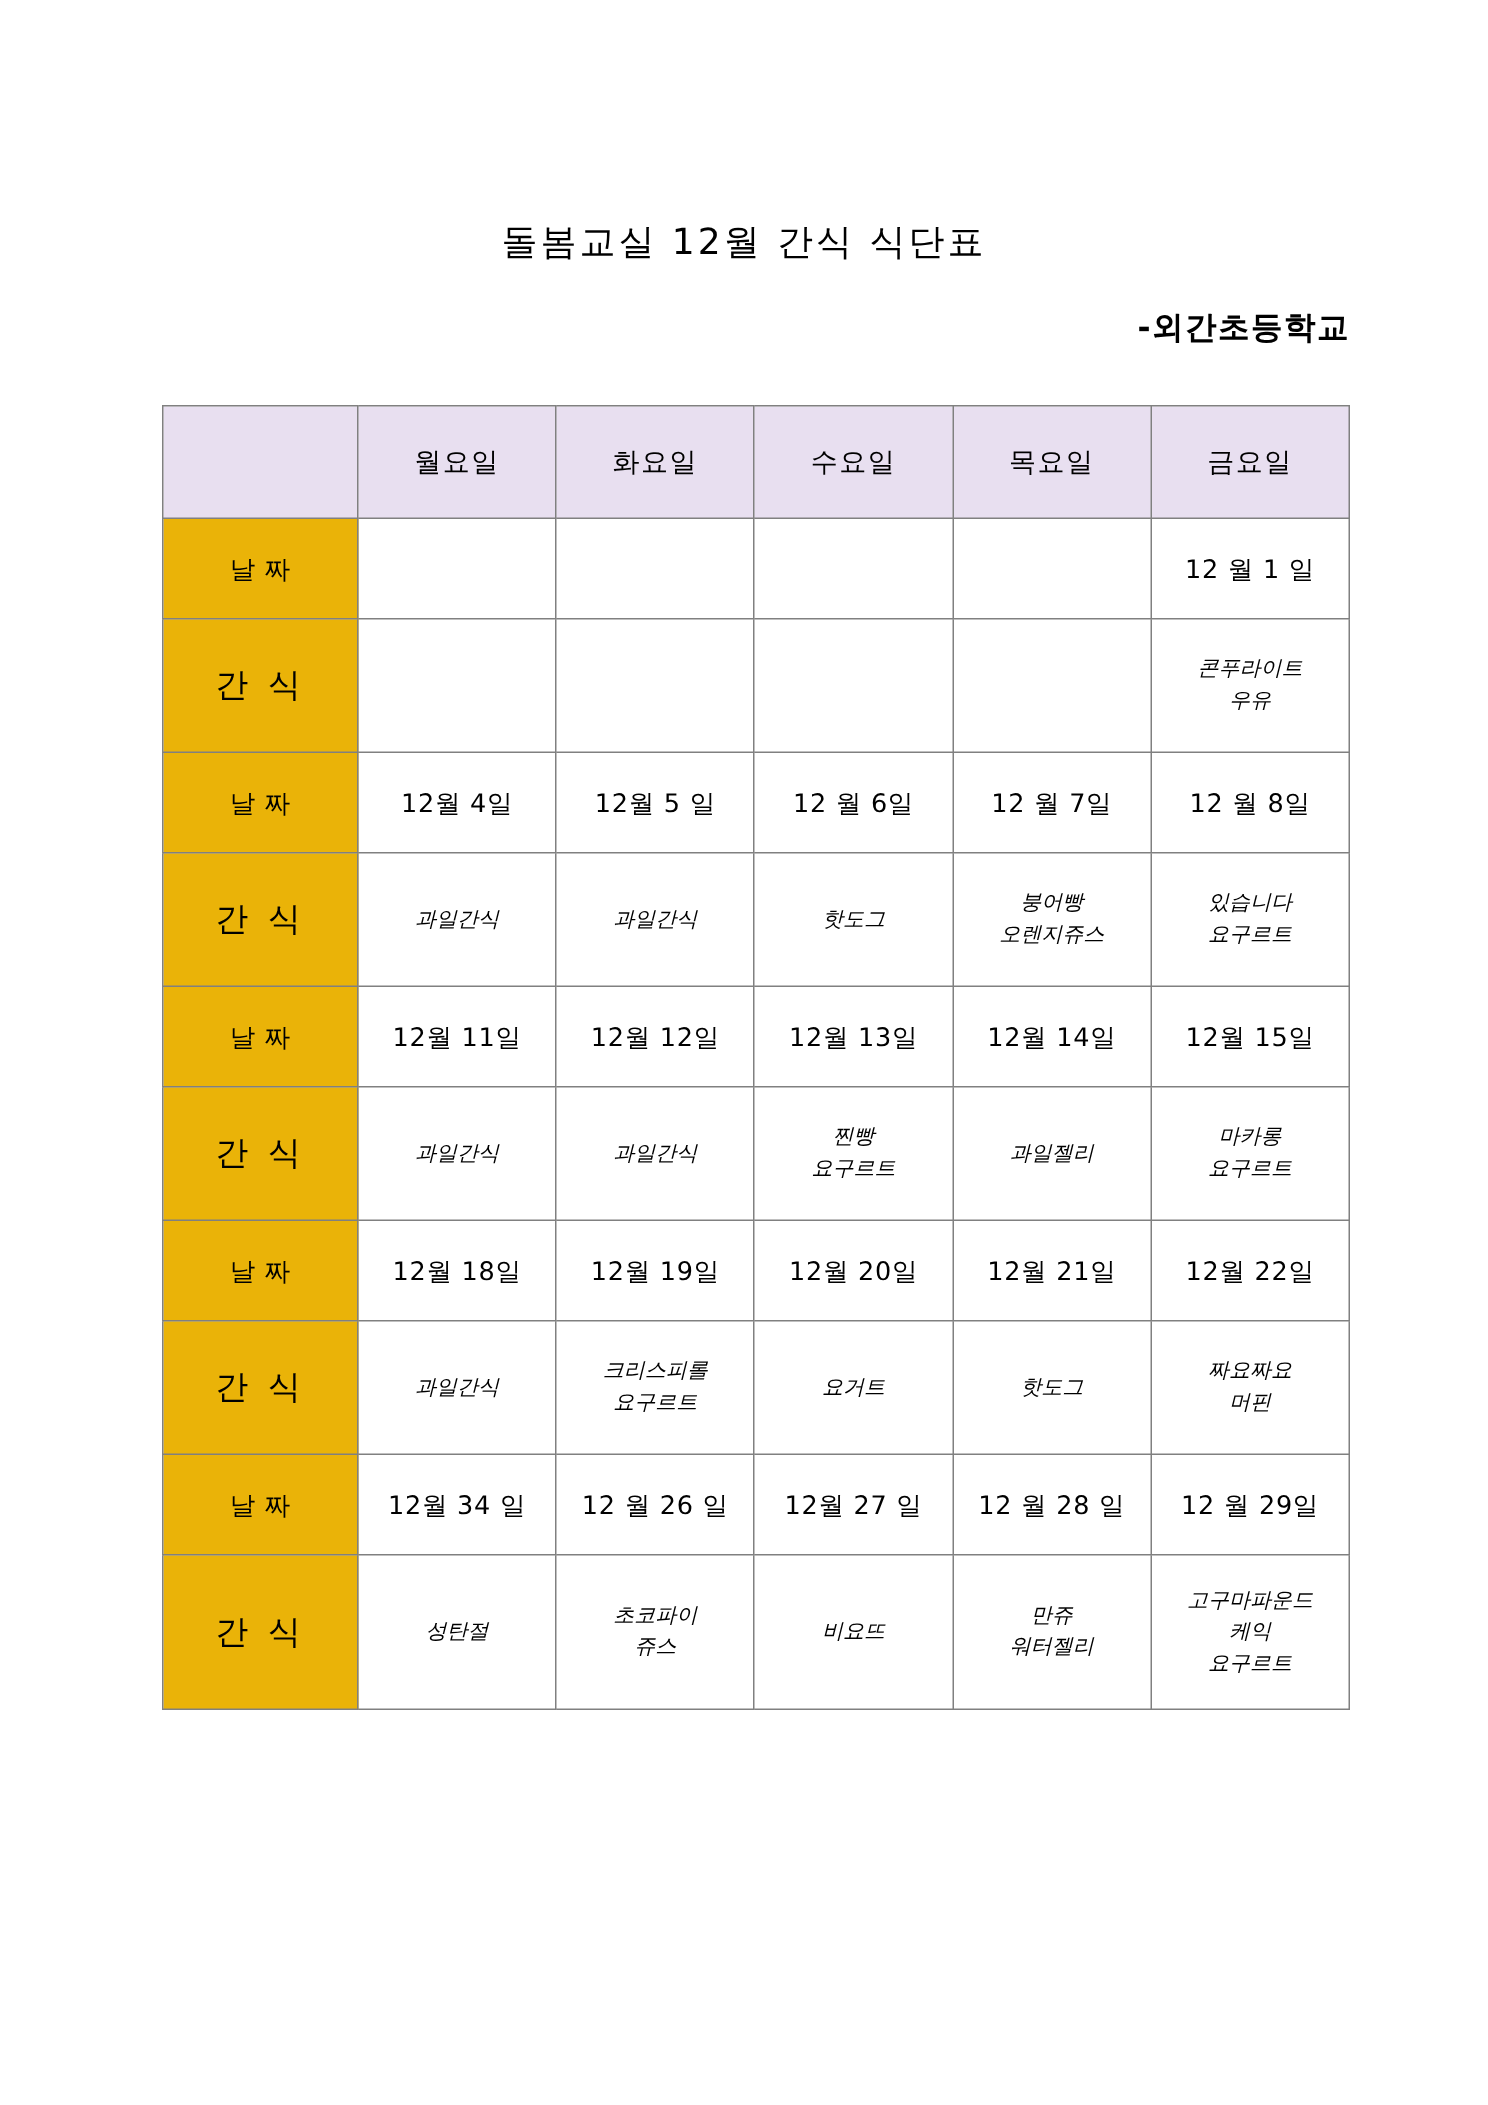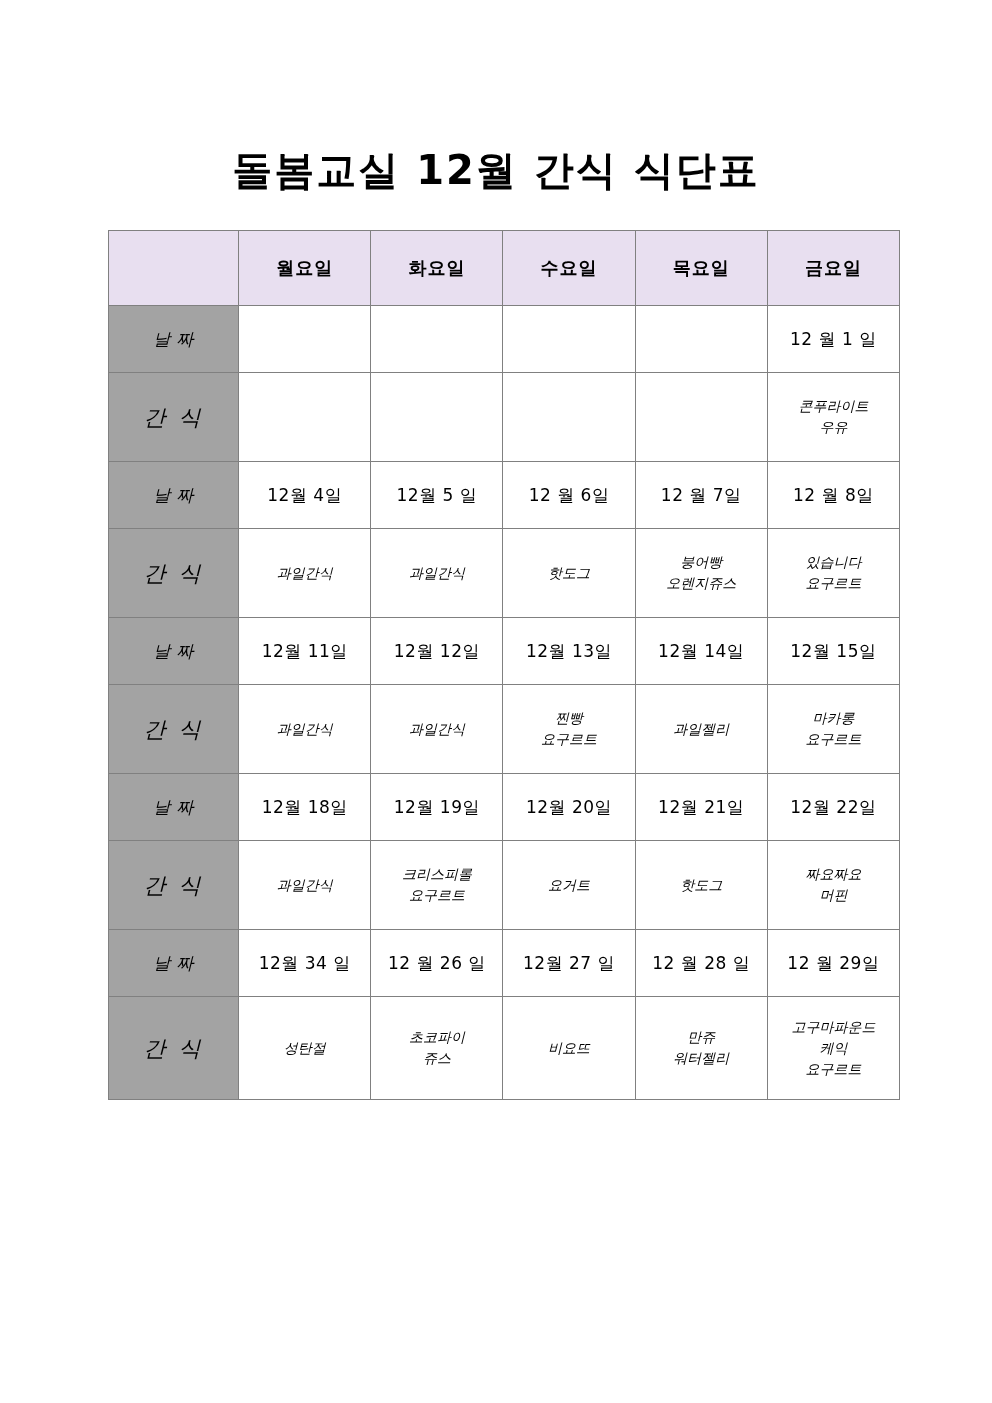--- a/index.html
+++ b/index.html
@@ -16,22 +16,22 @@
     overflow: hidden;
   }
   .page {
     position: relative;
     width: 992px;
     height: 1403px;
     box-sizing: border-box;
   }
   .doc-title {
     text-align: center;
-    font-size: 40px;
-    font-weight: bold;
+    font-size: 24px;
+    font-weight: normal;
     letter-spacing: 2px;
     margin: 0;
     padding-top: 148px;
     line-height: 1.1;
   }
   .doc-subtitle {
     text-align: right;
     font-size: 21px;
     font-weight: bold;
     margin: 0;
@@ -60,28 +60,26 @@
 
   thead th.corner-cell {
     background: #e8dff0;
     height: 70px;
   }
   thead th.day-head {
     background: #e8dff0;
     font-size: 18px;
     letter-spacing: 1px;
     height: 70px;
-    font-weight: bold;
   }
   td.row-label {
-    background: #a3a3a3;
+    background: #eab308;
     font-size: 18px;
     letter-spacing: 3px;
     font-weight: normal;
-    font-style: italic;
   }
   tr.date-row td {
     height: 62px;
     font-size: 17px;
     letter-spacing: 0.5px;
   }
   tr.snack-row td {
     height: 84px;
     font-size: 14px;
     line-height: 1.5;
@@ -102,20 +100,21 @@
     font-size: 15px;
     letter-spacing: 0.2px;
   }
 </style>
 </head>
 <body>
 
 <div class="page">
 
   <h1 class="doc-title">돌봄교실 12월 간식 식단표</h1>
+  <div class="doc-subtitle">-외간초등학교</div>
 
   <div class="table-wrap">
     <table class="menu-table">
       <colgroup>
         <col class="col-label">
         <col class="col-day">
         <col class="col-day">
         <col class="col-day">
         <col class="col-day">
         <col class="col-day">

